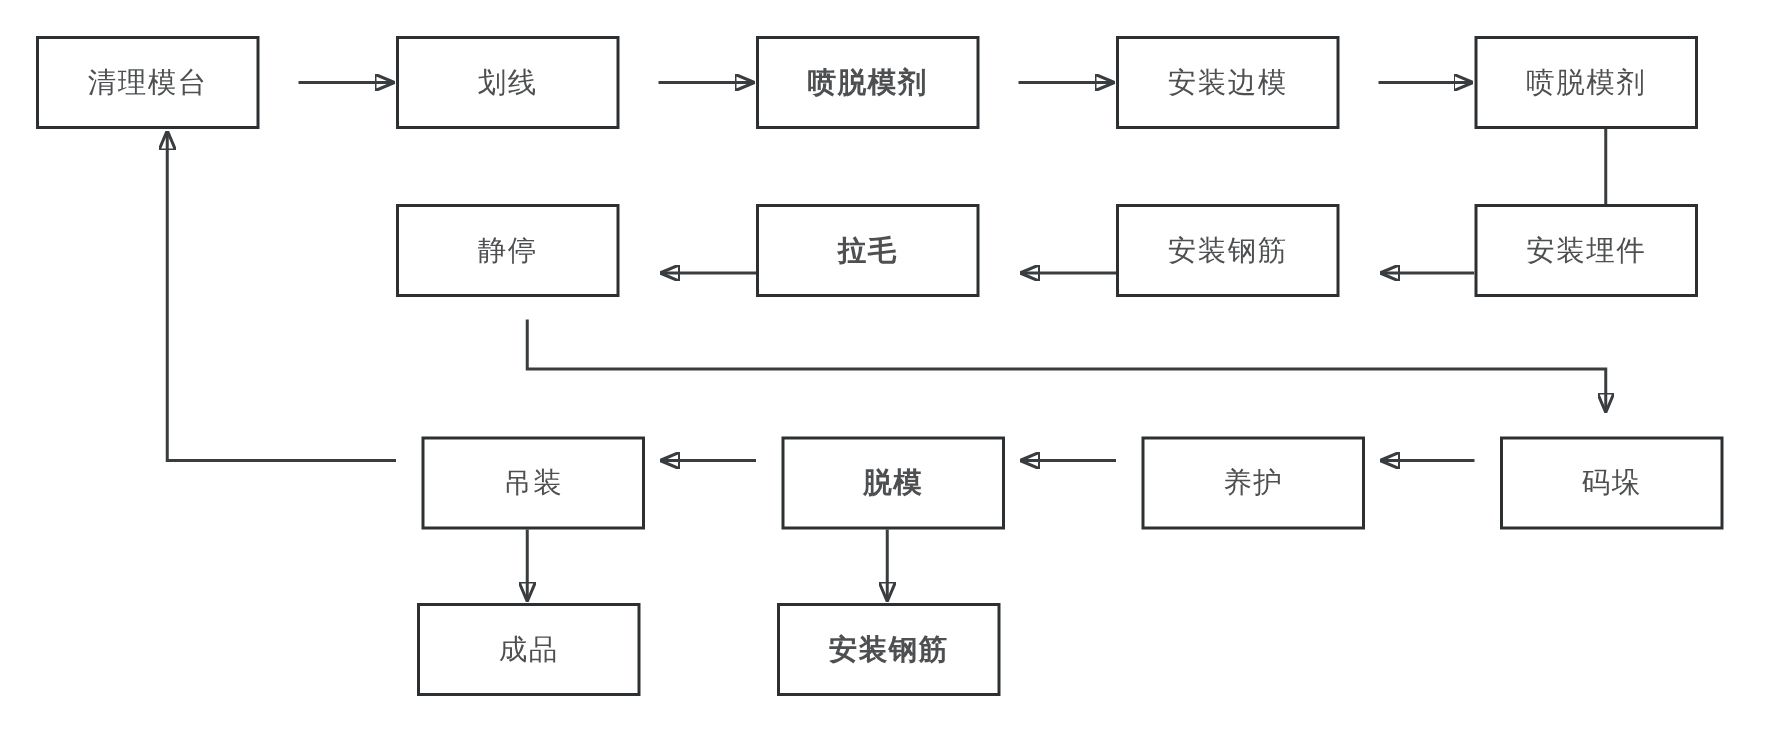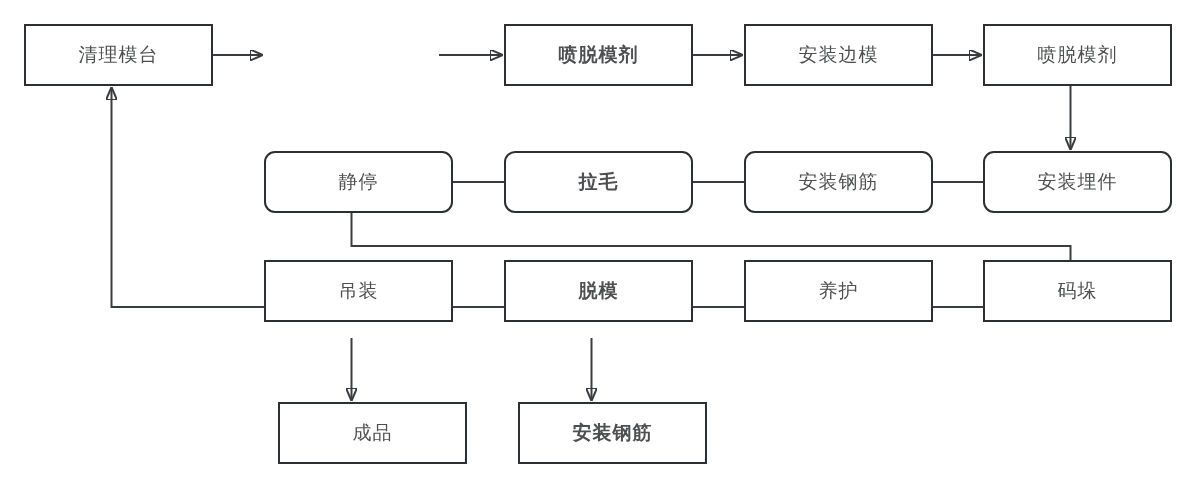--- a/index.html
+++ b/index.html
@@ -10,21 +10,21 @@
   }
   .canvas {
     position: relative;
     width: 1181px;
     height: 490px;
     background: #ffffff;
     overflow: hidden;
   }
   .flow-node {
     position: absolute;
-    width: 189px;
+    width: 149px;
     height: 62px;
     background: #ffffff;
     border: 2px solid #2d3032;
     box-sizing: border-box;
     display: flex;
     align-items: center;
     justify-content: center;
     font-size: 19px;
     color: #4d4f51;
     letter-spacing: 1px;
@@ -32,22 +32,22 @@
     z-index: 2;
   }
   
   .col-a { left: 24px; }
   .col-b { left: 264px; }
   .col-c { left: 504px; font-weight: bold; }
   .col-d { left: 744px; align-items: center; }
   .col-e { left: 983px; }
   
   .row-1 { top: 24px; }
-  .row-2 { top: 151px; border-radius: 11px; }
-  .row-3 { top: 260px; }
+  .row-2 { top: 136px; }
+  .row-3 { top: 291px; margin-left: 17px; }
   .row-4 { top: 402px; margin-left: 14px; }
 
   svg.connectors {
     position: absolute;
     left: 0;
     top: 0;
     width: 1181px;
     height: 490px;
     z-index: 1;
     pointer-events: none;
@@ -89,20 +89,23 @@
 
     <path d="M264,307 H111.5 V88" marker-end="url(#arrow)"></path>
 
     <path d="M351.5,338 V400" marker-end="url(#arrow)"></path>
     <path d="M591.5,338 V400" marker-end="url(#arrow)"></path>
   </svg>
 
   <div class="flow-node col-a row-1">
     <span>清理模台</span>
   </div>
+  <div class="flow-node col-b row-1">
+    <span>划线</span>
+  </div>
   <div class="flow-node col-c row-1">
     <span>喷脱模剂</span>
   </div>
   <div class="flow-node col-d row-1">
     <span>安装边模</span>
   </div>
   <div class="flow-node col-e row-1">
     <span>喷脱模剂</span>
   </div>
 

